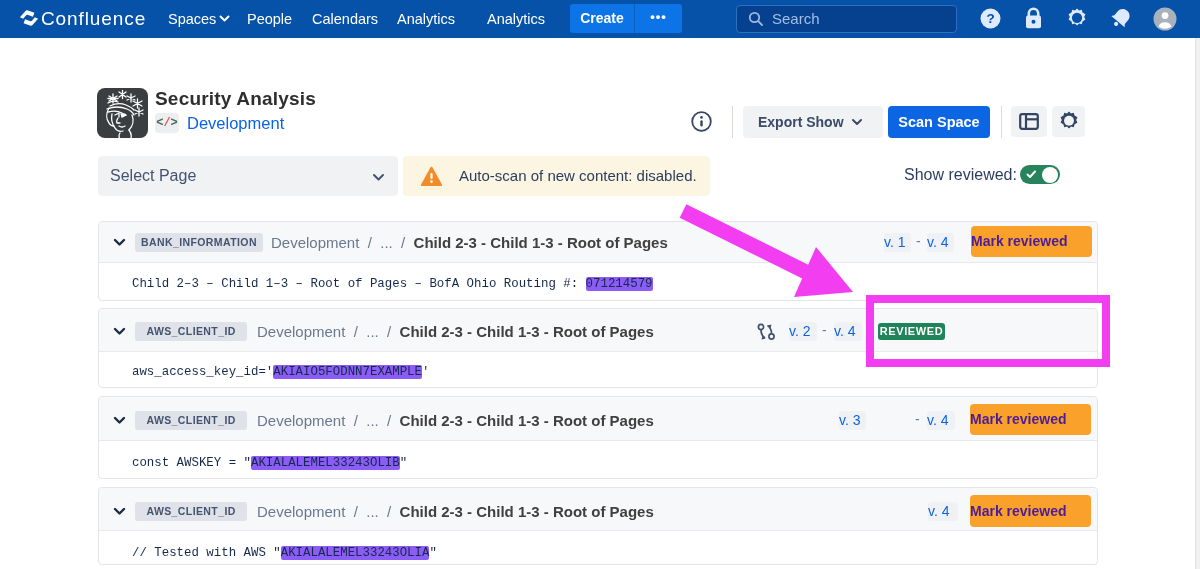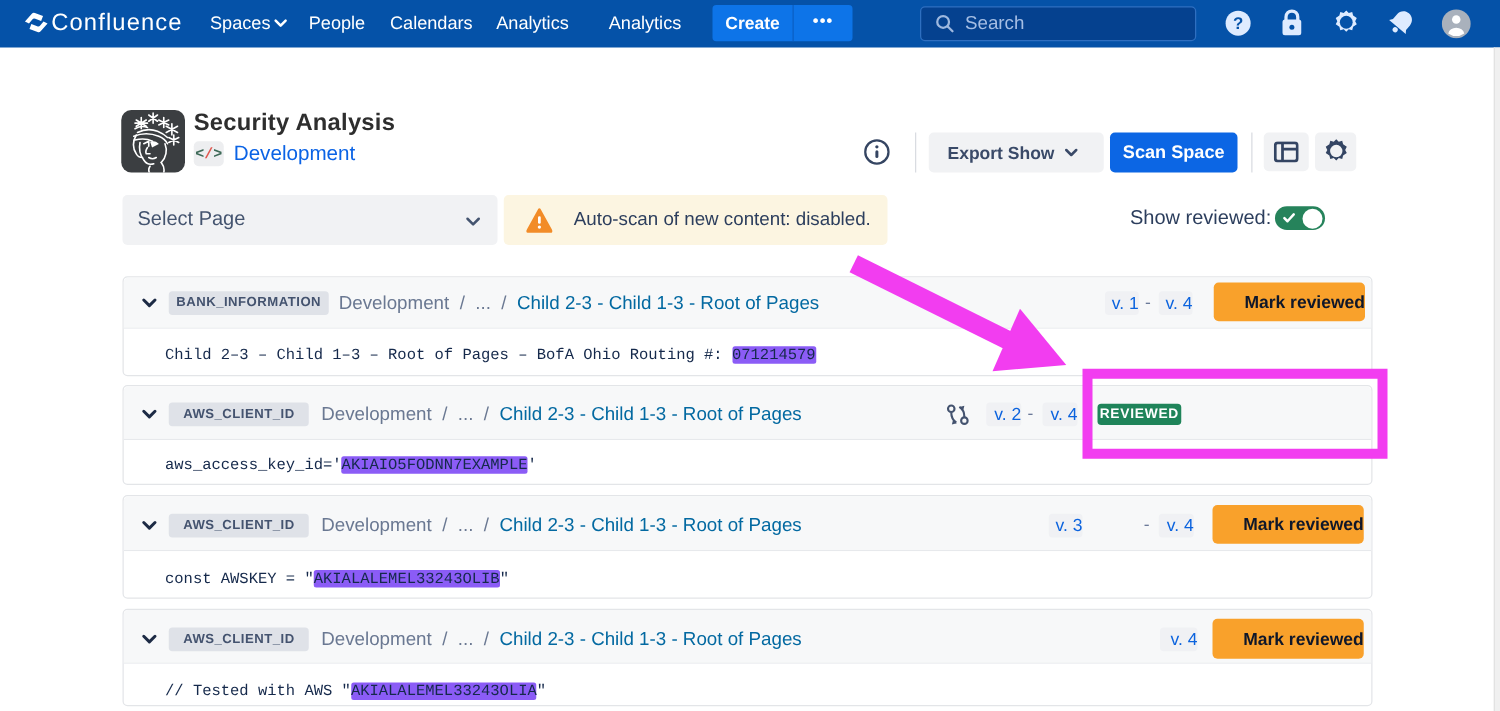--- a/index.html
+++ b/index.html
@@ -5,24 +5,24 @@
 *{margin:0;padding:0;box-sizing:border-box}
 html,body{width:1200px;height:569px;overflow:hidden}
 body{font-family:"Liberation Sans",sans-serif;background:#fff;position:relative}
 .abs{position:absolute}
 .nav{position:absolute;left:0;top:0;width:1200px;height:38px;background:#0552A8}
 .navitem{position:absolute;top:0;height:38px;line-height:38px;color:#fff;font-size:14.5px}
 .card{position:absolute;left:98px;width:1000px;background:#fff;border:1px solid #E3E5E8;border-radius:4px}
 .chead{position:absolute;left:0;top:0;right:0;background:#F7F8F9;border-bottom:1px solid #E7E9EC;border-radius:4px 4px 0 0}
 .tag{position:absolute;left:36px;background:#DFE2E8;border-radius:3px;color:#44536F;font-size:10.5px;font-weight:bold;letter-spacing:0.4px;padding:0 6px;height:19px;line-height:19px}
 .path{position:absolute;font-size:15px;color:#6A7892;white-space:nowrap}
-.path b{color:#0369a1;font-weight:normal}
-.vchip{position:absolute;background:#F0F1F4;border-radius:3px;color:#0B63DE;font-size:14px;height:19px;line-height:19px;text-align:right}
+.path b{color:#404040;font-weight:bold}
+.vchip{position:absolute;background:#F0F1F4;border-radius:3px;color:#0B63DE;font-size:14px;height:19px;line-height:19px;text-align:left}
 .vdash{position:absolute;color:#6B7A99;font-size:14px}
-.obtn{position:absolute;background:#F9A12B;border-radius:4px;color:#0f172a;font-size:14px;font-weight:bold;text-align:right}
+.obtn{position:absolute;background:#F9A12B;border-radius:4px;color:#4c1d95;font-size:14px;font-weight:bold;text-align:left}
 .code{position:absolute;left:33px;font-family:"Liberation Mono",monospace;font-size:12.4px;color:#15294B;white-space:pre}
 .hl{background:#8b5cf6;border-radius:2px}
 .chev{position:absolute;left:14px}
 </style>
 </head>
 <body>
 
 <div class="nav">
   <svg class="abs" style="left:19px;top:8px" width="20" height="20" viewBox="0 0 21 20">
     <path d="M1 9.2 L6.8 2.6 Q7.9 1.4 9.4 2 L16.2 4.6 L14.6 8.8 L9.7 6.9 Q8.2 6.3 7.2 7.5 L4.4 10.8 Z" fill="#fff"></path>

